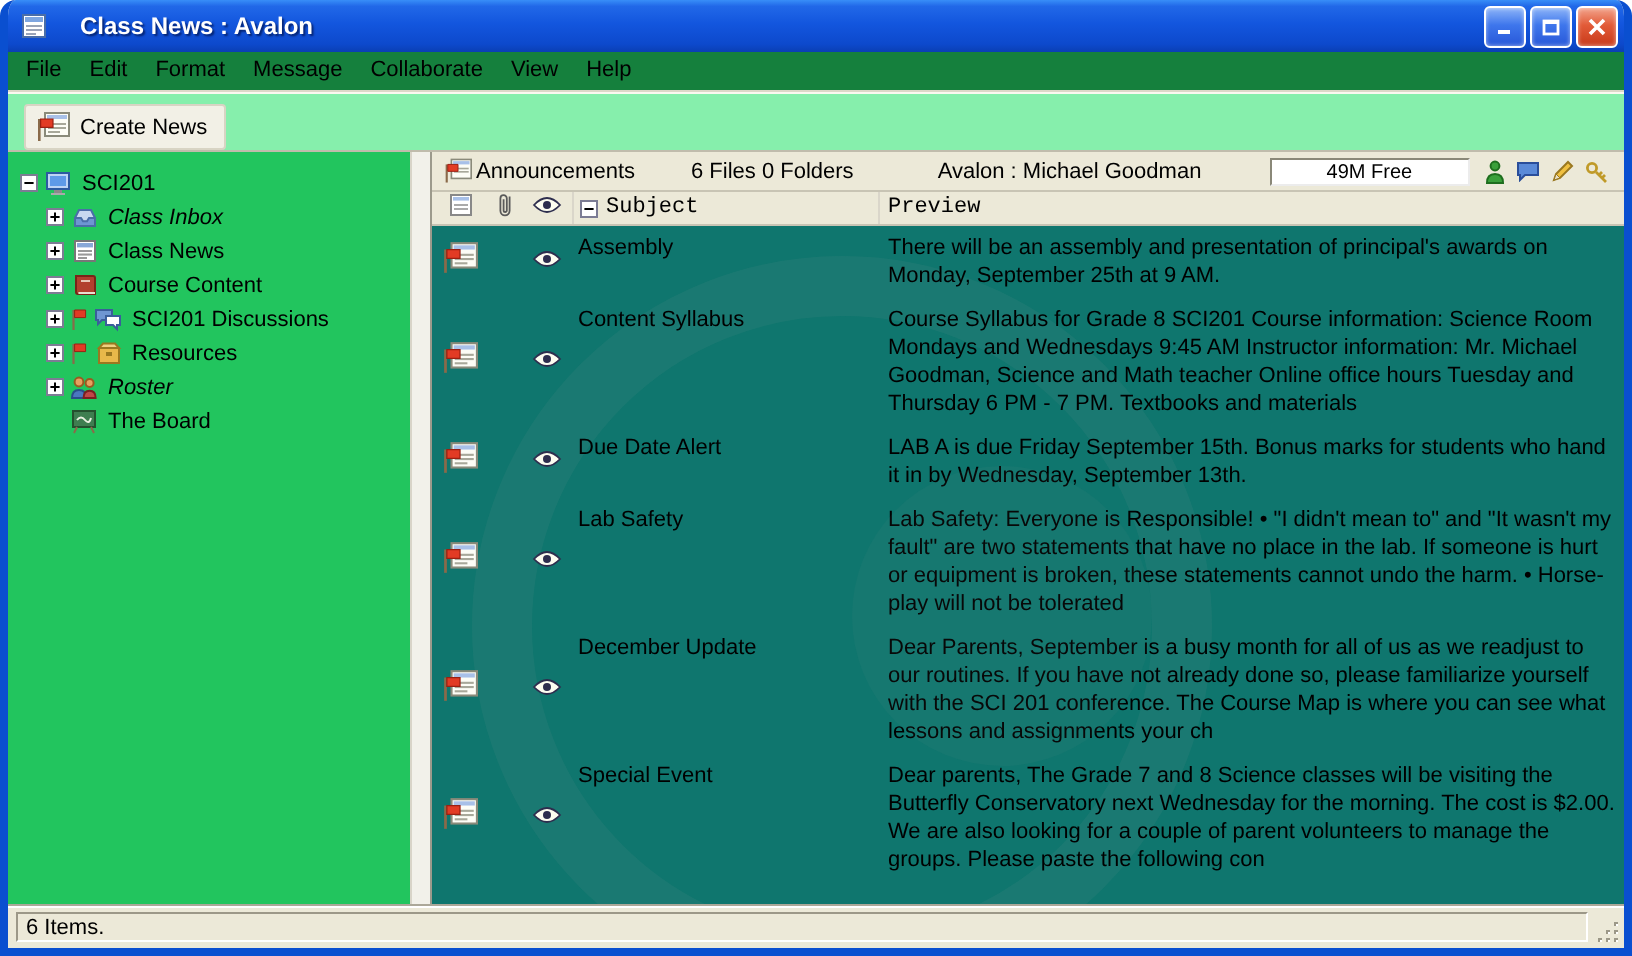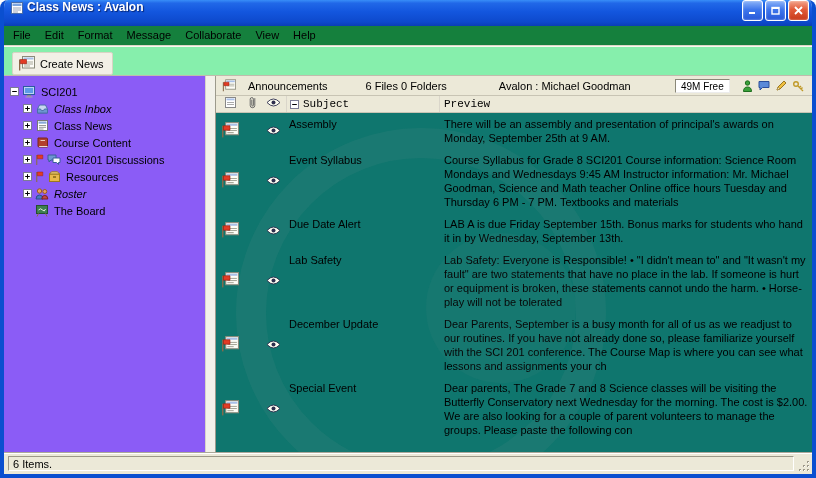--- a/index.html
+++ b/index.html
@@ -11,21 +11,21 @@
     border:4px solid #0A4FD0;border-top:none;
     border-radius:8px 8px 0 0;
     overflow:hidden;
     display:flex;flex-direction:column;
     background:#ECE9D8;
   }
 
   
   .titlebar{
     height:26px;flex:none;
-    display:flex;gap:2px;
+    display:flex;align-items:center;gap:15px;
     padding:0 3px 0 5px;
     background:linear-gradient(180deg,#388EF8 0%,#2168E8 12%,#1356DE 45%,#0D49CC 85%,#0A3FB4 100%);
   }
   .title-icon{width:16px;height:16px;display:inline-flex;flex:none;}
   .title-text{color:#fff;font-weight:bold;font-size:12px;flex:1;
     text-shadow:1px 1px 1px rgba(0,20,80,.75);white-space:nowrap;overflow:hidden;}
   .title-buttons{display:flex;gap:2px;flex:none;}
   .tb-btn{width:21px;height:21px;border:1px solid #fff;border-radius:3px;
     display:flex;align-items:center;justify-content:center;
     background:linear-gradient(180deg,#8CB4F8 0%,#3E76EC 45%,#2858D8 100%);
@@ -40,37 +40,37 @@
   
   .toolbar{height:30px;flex:none;display:flex;align-items:flex-end;background:#86efac;
     border-top:1px solid #FAF8F0;border-bottom:1px solid #C0BCAC;padding-left:8px;}
   .tool-btn{display:flex;align-items:center;gap:5px;padding:3px 8px 3px 5px;
     border:1px solid #D8D4C4;border-radius:2px;background:#F2F0E6;}
   .tool-icon{display:inline-flex;}
 
   
   .content{flex:1;display:flex;min-height:0;}
 
-  .left-pane{width:212px;flex:none;background:#8b5cf6;border-right:1px solid #9C9A8C;display:flex;}
+  .left-pane{width:212px;flex:none;background:#22c55e;border-right:1px solid #9C9A8C;display:flex;}
   .tree{flex:1;padding-top:7px;overflow:hidden;}
   .tree-scrollbar{width:10px;flex:none;background:#F2F1EA;border-left:1px solid #D8D4C8;}
   .tree-row{display:flex;align-items:center;height:17px;gap:3px;padding-left:6px;white-space:nowrap;cursor:default;}
   .tree-row.child{padding-left:19px;}
   .expander{width:9px;height:9px;display:inline-flex;flex:none;}
   .tree-flag{display:inline-flex;flex:none;}
   .tree-icon{width:14px;height:13px;display:inline-flex;flex:none;align-items:center;justify-content:center;}
   .tree-label{padding-left:2px;}
   .italic{font-style:italic;}
   .invisible{visibility:hidden;}
 
   .right-pane{flex:1;display:flex;flex-direction:column;background:#fff;min-width:0;}
 
   
   .infobar{height:20px;flex:none;background:#ECE9D8;display:flex;align-items:center;
-    padding:0 6px;border-bottom:1px solid #C8C4B4;gap:12px;white-space:nowrap;}
+    padding:0 6px;border-bottom:1px solid #C8C4B4;gap:2px;white-space:nowrap;}
   .info-icon{display:inline-flex;}
   .info-counts{margin-left:26px;}
   .info-conn{margin-left:40px;}
   .storage-box{margin-left:32px;width:100px;height:14px;line-height:13px;text-align:center;
     background:#fff;border:1px solid;border-color:#8A8878 #ECECEC #ECECEC #8A8878;font-size:10px;}
   .info-icons{margin-left:auto;display:flex;align-items:center;gap:5px;padding-right:2px;}
   .info-icons span{display:inline-flex;}
 
   
   .list-header{height:17px;flex:none;background:#ECE9D8;display:flex;align-items:stretch;
@@ -446,21 +446,21 @@
                   <path d="M2.3 3.5 h6.2 v4.2 h-6.2 z" fill="#E23B24" stroke="#9A2012" stroke-width="0.6"></path>
                 </svg></span>
             </span>
     <span class="cell c2"></span>
     <span class="cell c3">
               <span><svg width="15" height="9" viewBox="0 0 15 9">
                   <path d="M1 4.5 Q7.5 -2.5 14 4.5 Q7.5 11.5 1 4.5 Z" fill="#FDFDF0" stroke="#2E2E4E" stroke-width="0.9"></path>
                   <circle cx="7.5" cy="4.5" r="2" fill="#2E2E4E"></circle>
                 </svg></span>
             </span>
-    <span class="cell c4 cell-subject">Event Syllabus</span>
+    <span class="cell c4 cell-subject">Content Syllabus</span>
     <span class="cell c5 cell-preview">Course Syllabus for Grade 8 SCI201  Course information: Science Room Mondays and Wednesdays 9:45 AM  Instructor information: Mr. Michael Goodman, Science and Math teacher Online office hours Tuesday and Thursday 6 PM - 7 PM. Textbooks and materials</span>
   </div>
           <div class="list-row">
     <span class="cell c1">
               <span><svg width="18" height="16" viewBox="0 0 17 15">
                   <rect x="4.5" y="0.5" width="12" height="11.5" fill="#FDFDF6" stroke="#8A8A7A"></rect>
                   <rect x="5.5" y="1.5" width="10" height="2" fill="#A8C0E8"></rect>
                   <line x1="6" y1="6" x2="15" y2="6" stroke="#A8A89A"></line>
                   <line x1="6" y1="8" x2="15" y2="8" stroke="#A8A89A"></line>
                   <line x1="6" y1="10" x2="12" y2="10" stroke="#A8A89A"></line>

